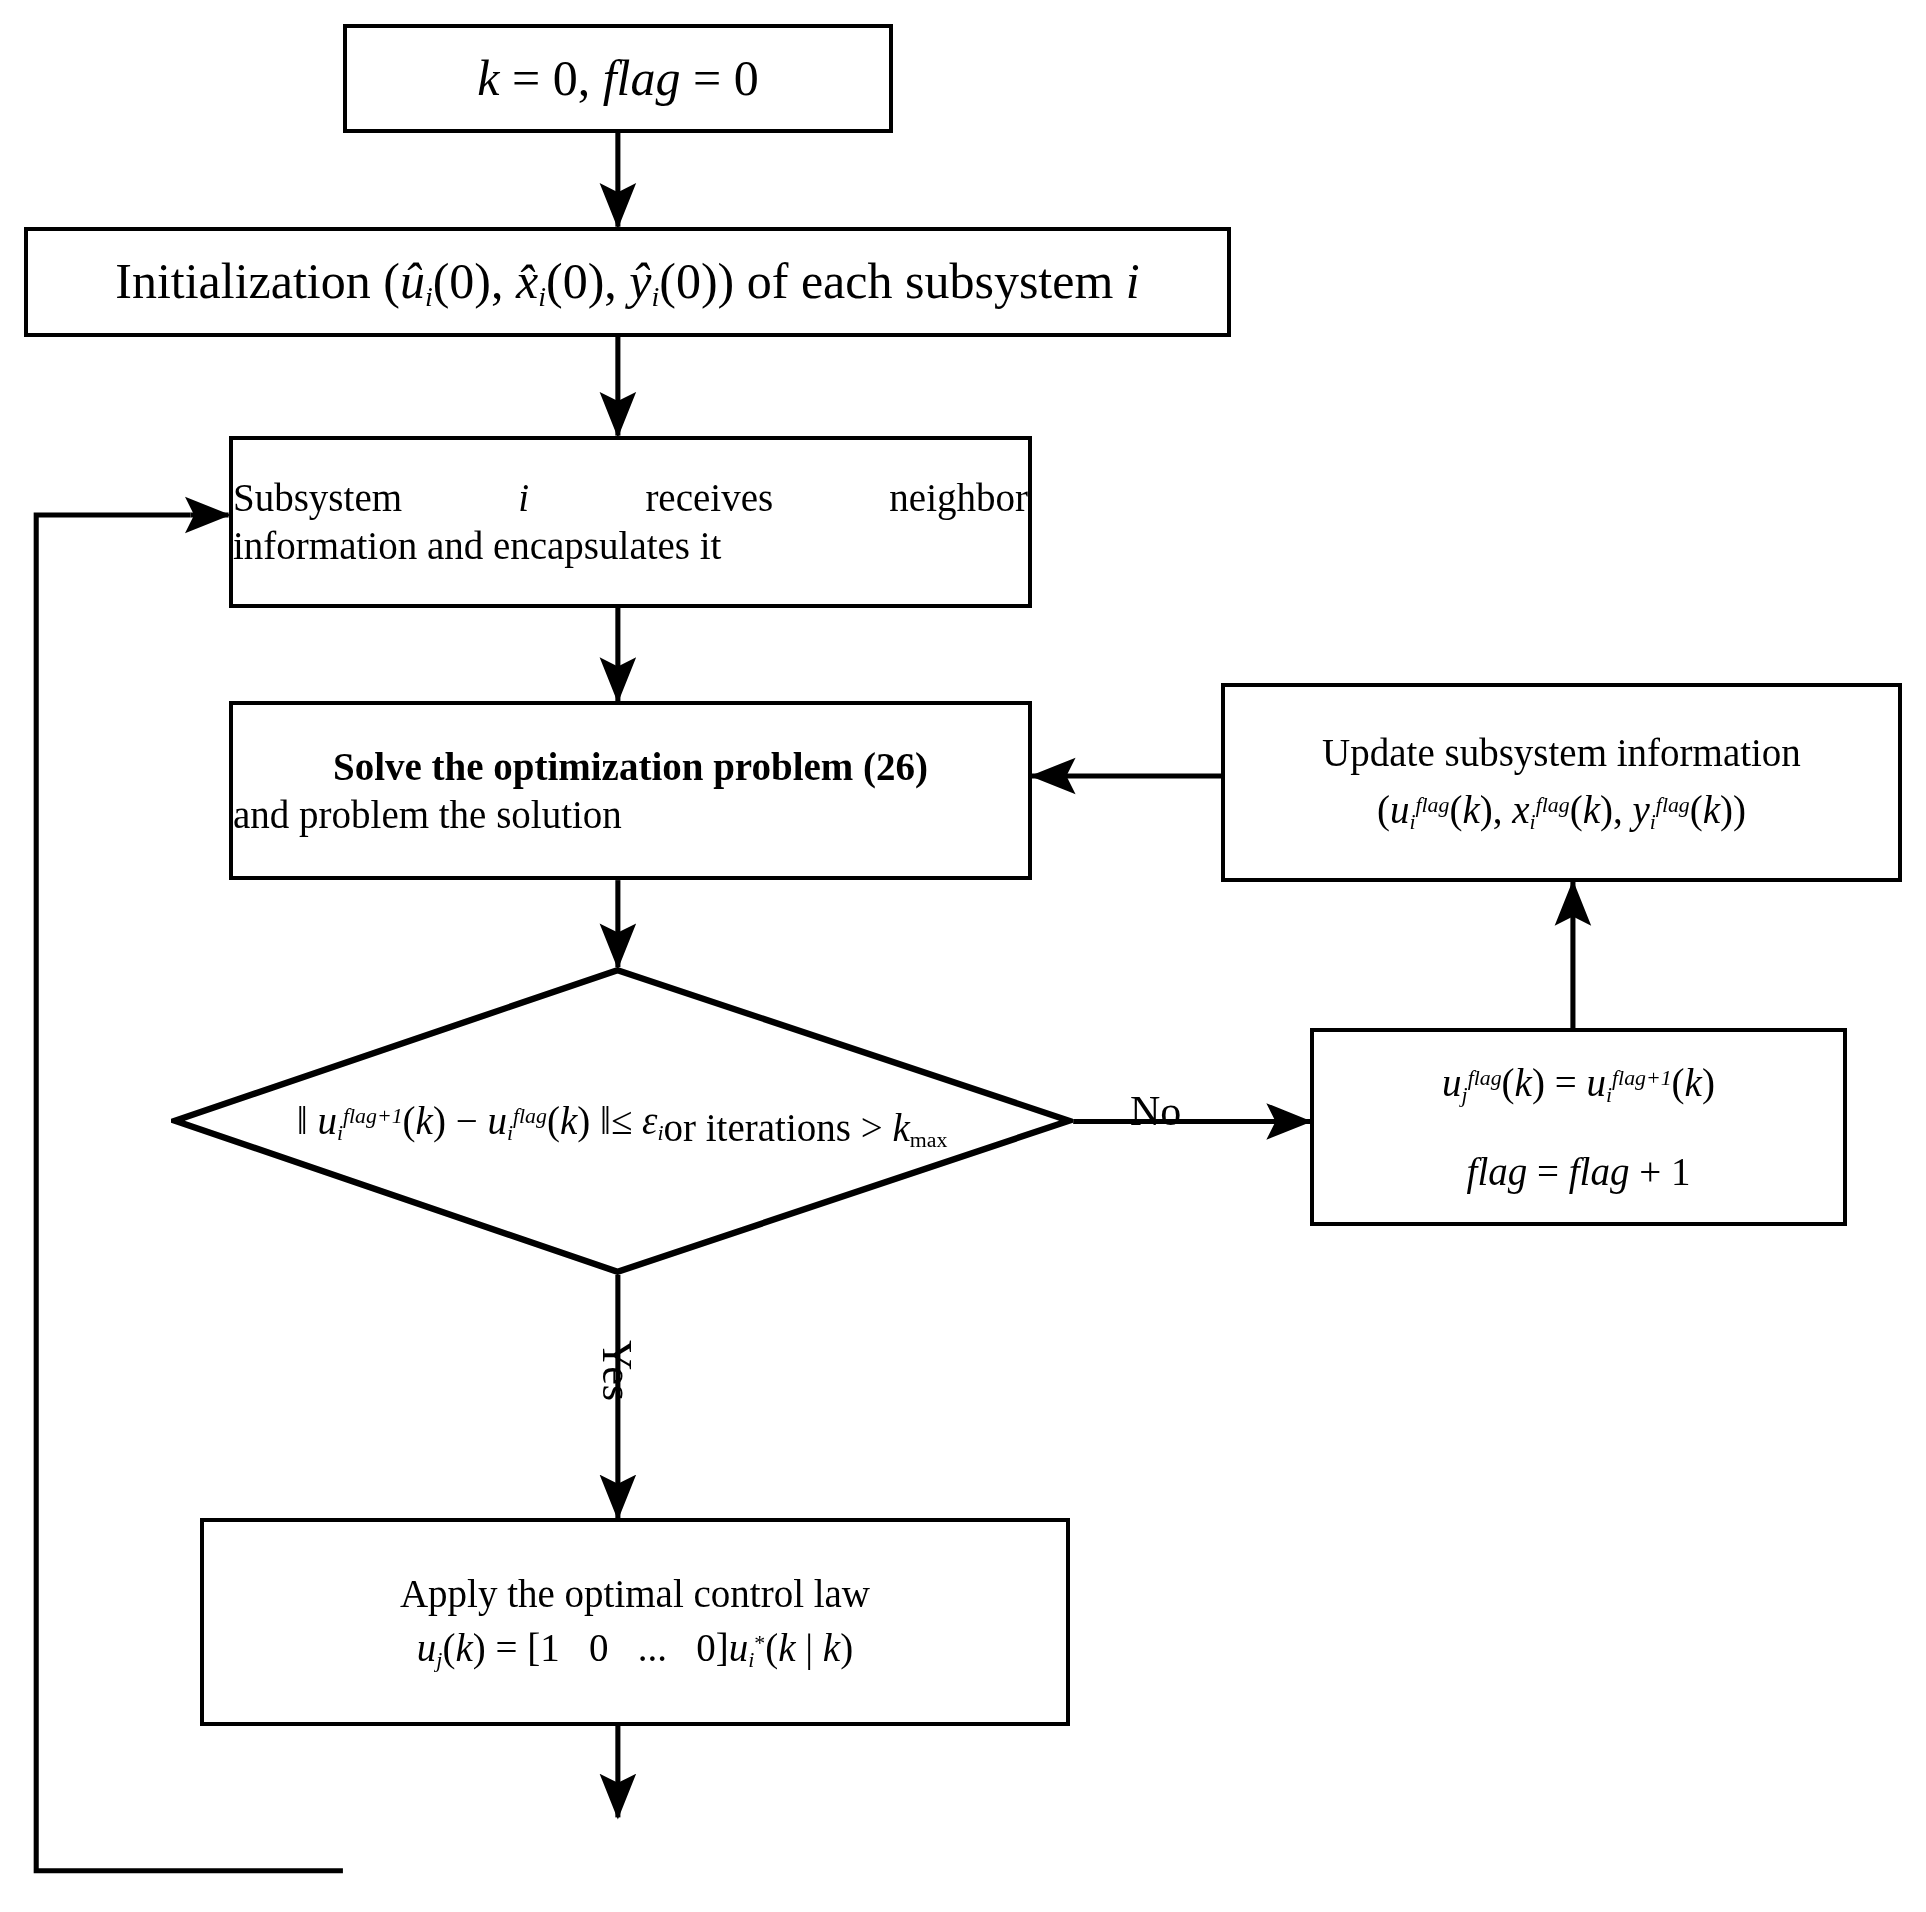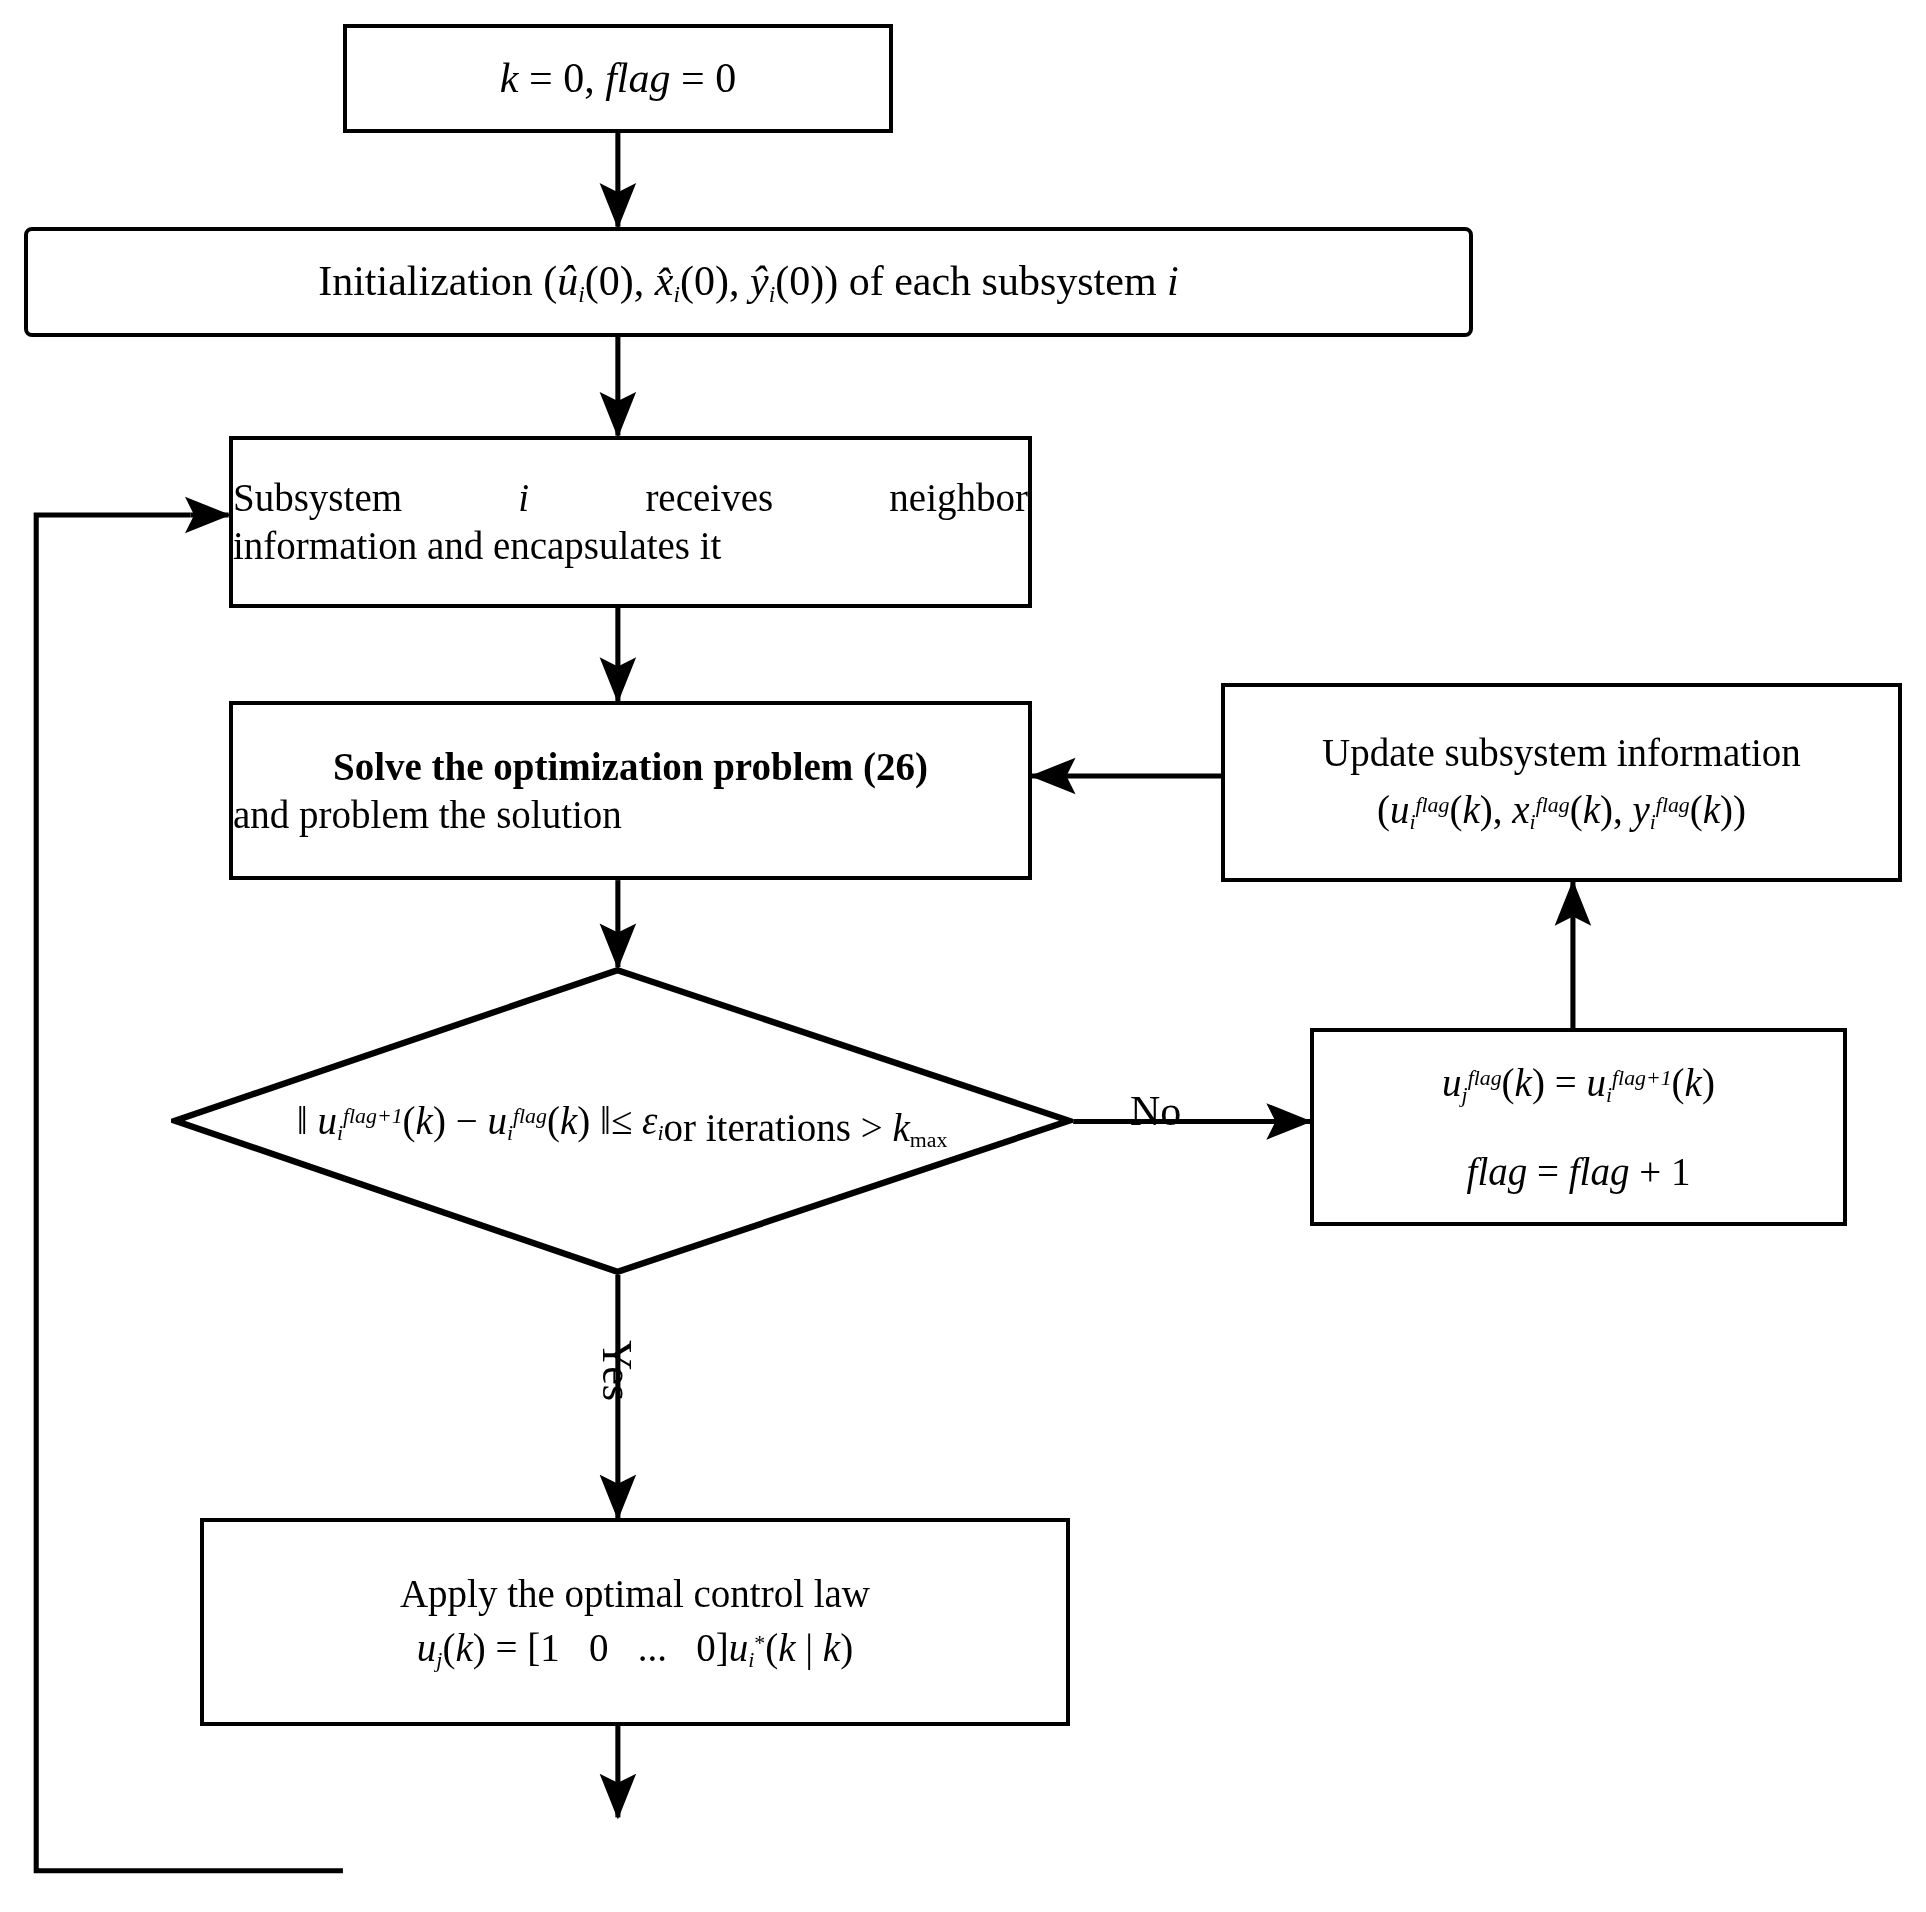--- a/index.html
+++ b/index.html
@@ -19,21 +19,21 @@
     display:flex;
     flex-direction:column;
     align-items:center;
     justify-content:center;
     text-align:center;
     line-height:1.22;
     z-index:3;
   }
   .node .ln{display:block;width:100%;}
   .t{font-size:39px;}
-  .big{font-size:42px;}
+  .big{font-size:50px;}
   .just{text-align:justify;text-align-last:justify;padding:0 16.5px;}
   .mi{font-style:italic;}
   sub{font-size:0.56em;vertical-align:-0.28em;font-style:italic;}
   sup{font-size:0.56em;vertical-align:0.52em;font-style:italic;}
   sub.rm,sup.rm{font-style:normal;}
   .op{font-style:normal;}
   svg#wires{position:absolute;left:0;top:0;width:1926px;height:1912px;z-index:1;}
   .diamond-wrap{position:absolute;z-index:3;}
   .diamond-label{
     position:absolute;left:0;top:0;width:100%;height:100%;
@@ -83,21 +83,21 @@
     <polyline points="540,2946 57,2946 57,811 300,811" stroke="#000" stroke-width="8" fill="none"></polyline>
     <line x1="300" y1="811" x2="360" y2="811" stroke="#000" stroke-width="8" marker-end="url(#ah)"></line>
   </svg>
 
   <div class="node" style="left:343px;top:24px;width:550px;height:109px;">
     <span class="ln big">
       <span class="mi">k</span> <span class="op">=</span> 0, <span class="mi">flag</span> <span class="op">=</span> 0
     </span>
   </div>
 
-  <div class="node" style="left:24px;top:227px;width:1449px;height:110px;border-radius:8px;">
+  <div class="node" style="left:24px;top:227px;width:1207px;height:110px;">
     <span class="ln big">
       Initialization (<span class="mi">û</span><sub>i</sub>(0), <span class="mi">x̂</span><sub>i</sub>(0), <span class="mi">ŷ</span><sub>i</sub>(0)) of each subsystem <span class="mi">i</span>
     </span>
   </div>
 
   <div class="node" style="left:229px;top:436px;width:803px;height:172px;">
     <span class="ln t just">
       Subsystem <span class="mi">i</span> receives neighbor
     </span>
     <span class="ln t" style="text-align:left;padding:0 16.5px;">

